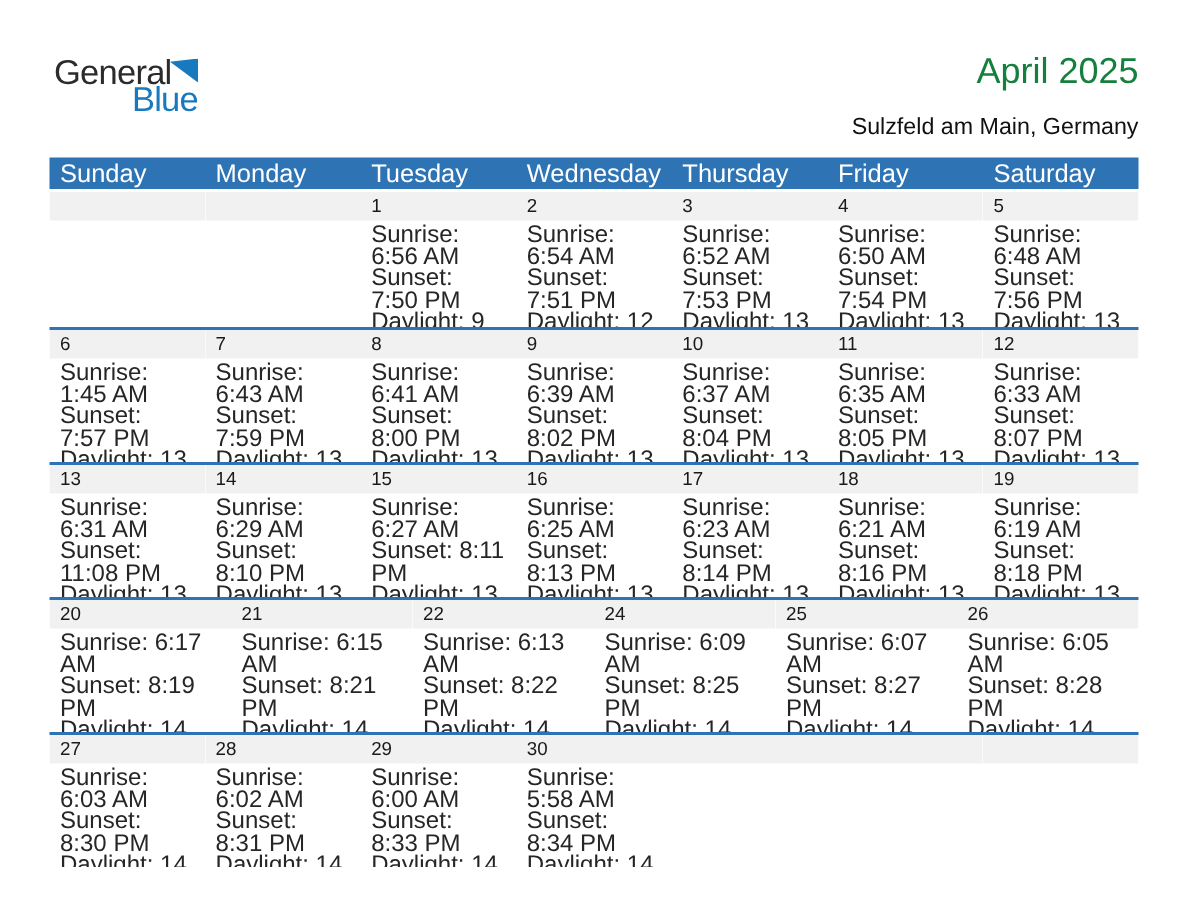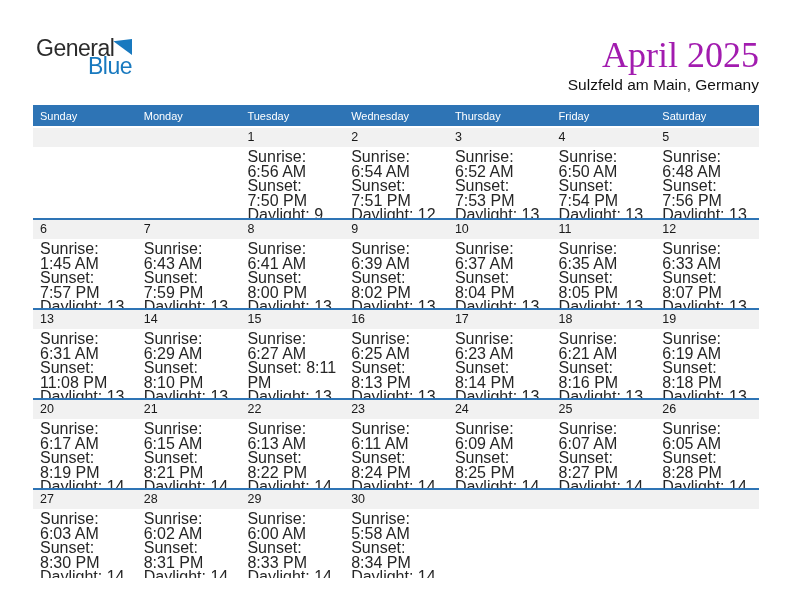--- a/index.html
+++ b/index.html
@@ -23,27 +23,27 @@
   .logo{position:absolute;left:36px;top:36px;width:96px;}
   .logo-top{display:flex;align-items:flex-start;line-height:25px;}
   .logo-general{font-size:23px;color:#2b2b2b;letter-spacing:-0.5px;}
   .logo-tri{display:inline-block;width:26px;height:16px;margin-left:-1px;margin-top:3px;
     background:var(--logo-blue);
     clip-path:polygon(0 14%,100% 0,100% 100%);}
   .logo-blue{font-size:23px;color:var(--logo-blue);letter-spacing:-0.5px;
     text-align:right;margin-top:-7px;line-height:25px;}
 
   
-  .title{position:absolute;right:33px;top:34px;font-size:36px;color:#a21caf;font-family:Liberation Serif, serif;}
+  .title{position:absolute;right:33px;top:34px;font-size:24px;color:#15803d;}
   .subtitle{position:absolute;right:33px;top:76px;font-size:15.5px;color:#111;}
 
   
   .calendar{position:absolute;left:33px;top:105px;width:726px;}
   .weekday-row{display:flex;background:var(--header-bg);height:21px;align-items:center;}
-  .weekday-cell{flex:1;color:#ffffff;font-size:11px;padding-left:7px;
+  .weekday-cell{flex:1;color:#ffffff;font-size:17px;padding-left:7px;
     white-space:nowrap;overflow:hidden;}
   .weeks{margin-top:2px;}
   .week-row{display:flex;height:90px;}
   .week-row:not(:first-child){border-top:2px solid var(--accent);}
   .day-cell{flex:1;display:flex;flex-direction:column;overflow:hidden;}
   .day-num{background:var(--band);height:19px;line-height:19px;
     padding-left:7px;font-size:12.5px;color:#1a1a1a;}
   .day-info{padding:3px 8px 0 7px;font-size:16px;line-height:14.6px;color:#262626;}
 </style>
 </head>
@@ -266,28 +266,20 @@
           </div>
           <div class="day-cell">
             <div class="day-num">22</div>
             <div class="day-info">
               <div>Sunrise: 6:13 AM</div>
               <div>Sunset: 8:22 PM</div>
               <div>Daylight: 14 hours and 9 minutes.</div>
             </div>
           </div>
           <div class="day-cell">
-            <div class="day-num">23</div>
-            <div class="day-info">
-              <div>Sunrise: 6:11 AM</div>
-              <div>Sunset: 8:24 PM</div>
-              <div>Daylight: 14 hours and 12 minutes.</div>
-            </div>
-          </div>
-          <div class="day-cell">
             <div class="day-num">24</div>
             <div class="day-info">
               <div>Sunrise: 6:09 AM</div>
               <div>Sunset: 8:25 PM</div>
               <div>Daylight: 14 hours and 16 minutes.</div>
             </div>
           </div>
           <div class="day-cell">
             <div class="day-num">25</div>
             <div class="day-info">

